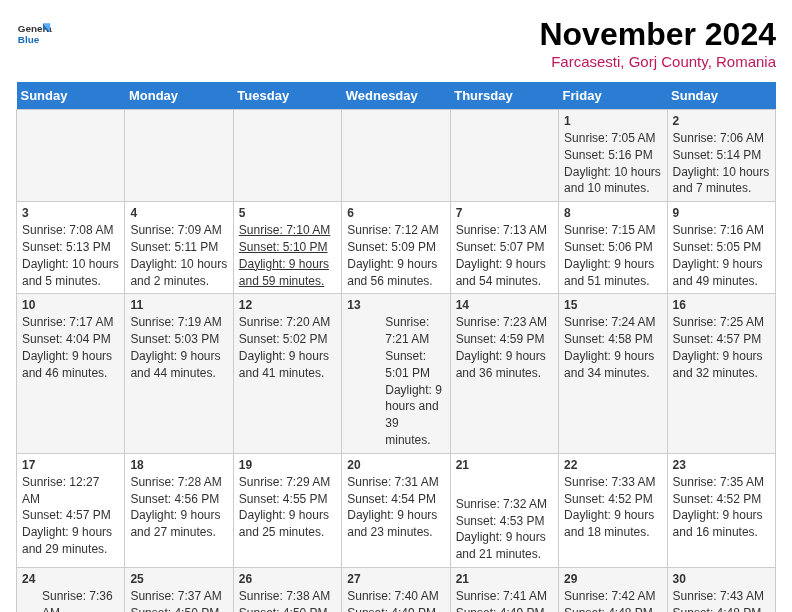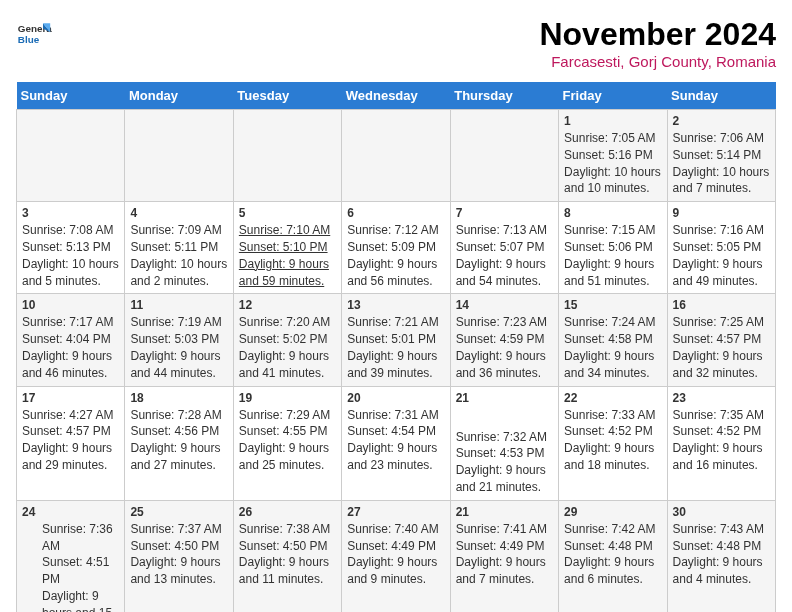--- a/index.html
+++ b/index.html
@@ -187,21 +187,21 @@
 Daylight: 9 hours and 44 minutes.</div>
         </td>
         <td>
           <div class="day-number">12</div>
           <div class="day-info" style="white-space: pre-line;">Sunrise: 7:20 AM
 Sunset: 5:02 PM
 Daylight: 9 hours and 41 minutes.</div>
         </td>
         <td>
           <div class="day-number">13</div>
-          <div class="day-info" style="white-space: pre-line;">Sunrise: 7:21 AM
+          <div class="day-info" style="white-space: pre-line; margin-left: 38px;">Sunrise: 7:21 AM
 Sunset: 5:01 PM
 Daylight: 9 hours and 39 minutes.</div>
         </td>
         <td>
           <div class="day-number">14</div>
           <div class="day-info" style="white-space: pre-line;">Sunrise: 7:23 AM
 Sunset: 4:59 PM
 Daylight: 9 hours and 36 minutes.</div>
         </td>
         <td>
@@ -213,21 +213,21 @@
         <td>
           <div class="day-number">16</div>
           <div class="day-info" style="white-space: pre-line;">Sunrise: 7:25 AM
 Sunset: 4:57 PM
 Daylight: 9 hours and 32 minutes.</div>
         </td>
       </tr>
       <tr>
         <td>
           <div class="day-number">17</div>
-          <div class="day-info" style="white-space: pre-line;">Sunrise: 4:27 AM
+          <div class="day-info" style="white-space: pre-line;">Sunrise: 12:27 AM
 Sunset: 4:57 PM
 Daylight: 9 hours and 29 minutes.</div>
         </td>
         <td>
           <div class="day-number">18</div>
           <div class="day-info" style="white-space: pre-line;">Sunrise: 7:28 AM
 Sunset: 4:56 PM
 Daylight: 9 hours and 27 minutes.</div>
         </td>
         <td>

